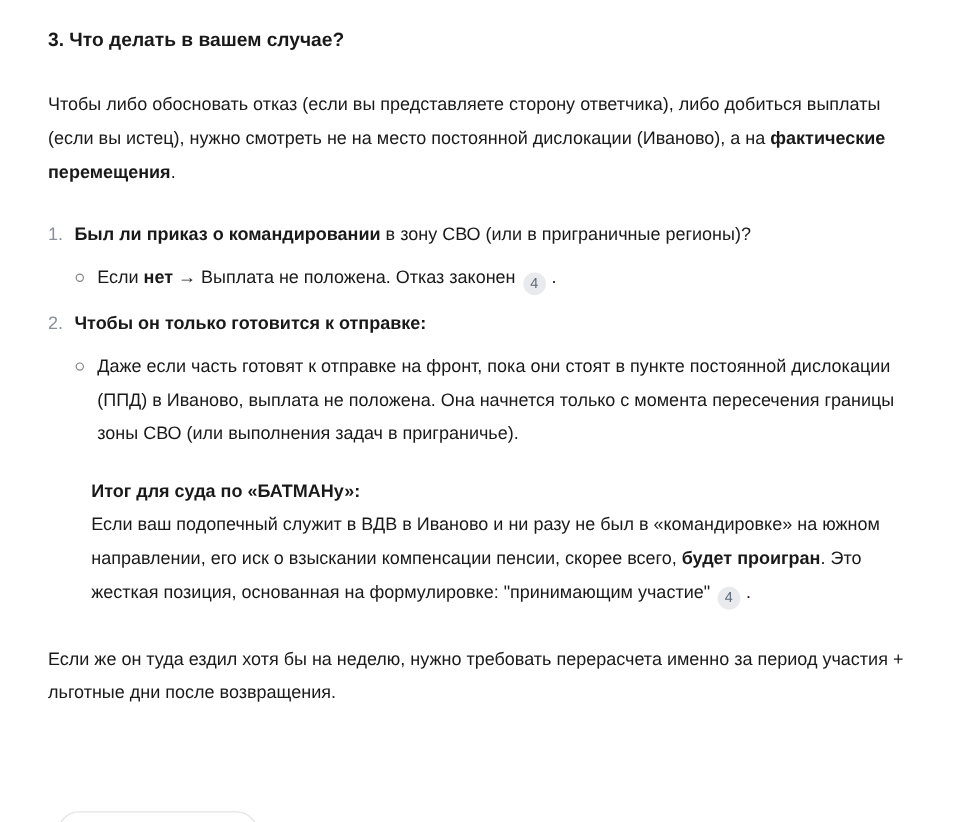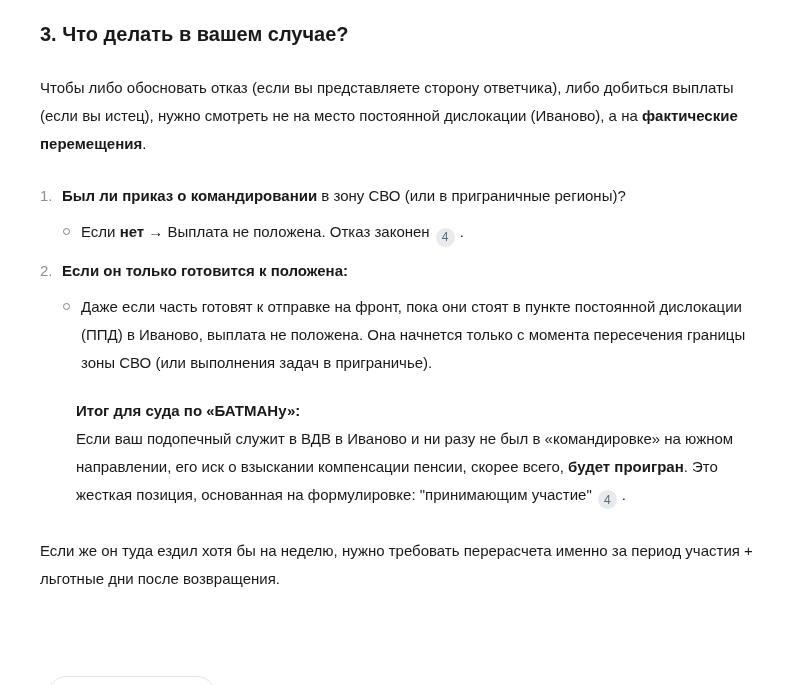--- a/index.html
+++ b/index.html
@@ -7,21 +7,21 @@
   body {
     position: relative;
     background: #ffffff;
     font-family: "Liberation Sans", sans-serif;
     font-size: 15px;
     color: #191919;
     overflow: hidden;
   }
   .page { padding: 22px 44px 0 40px; }
   .heading {
-    font-size: 20px;
+    font-size: 16px;
     font-weight: 700;
     line-height: 24px;
     margin-bottom: 28px;
   }
   .para { line-height: 28px; margin-bottom: 24px; }
   .para-tight { line-height: 28px; margin-bottom: 12px; }
   .bold { font-weight: 700; }
   .olist { margin-bottom: 10px; }
   .olist-item { display: flex; line-height: 28px; }
   .olist-num { flex: none; width: 22px; color: #8a9099; }
@@ -88,21 +88,21 @@
             <span class="bullet-dot"></span>
             <div class="subitem-text"><span>Если </span><span class="bold">нет</span><span> → Выплата не положена. Отказ законен</span><span class="citation-badge">4</span><span>.</span></div>
           </div>
         </div>
       </div>
     </div>
 
     <div class="olist-item">
       <span class="olist-num">2.</span>
       <div class="olist-body">
-        <div><span class="bold">Если он только готовится к положена:</span></div>
+        <div><span class="bold">Чтобы он только готовится к отправке:</span></div>
         <div class="sublist">
           <div class="subitem">
             <span class="bullet-dot"></span>
             <div class="subitem-text"><span>Даже если часть готовят к отправке на фронт, пока они стоят в пункте постоянной дислокации (ППД) в Иваново, выплата не положена. Она начнется только с момента пересечения границы зоны СВО (или выполнения задач в приграничье).</span></div>
           </div>
         </div>
       </div>
     </div>
 
   </div>

